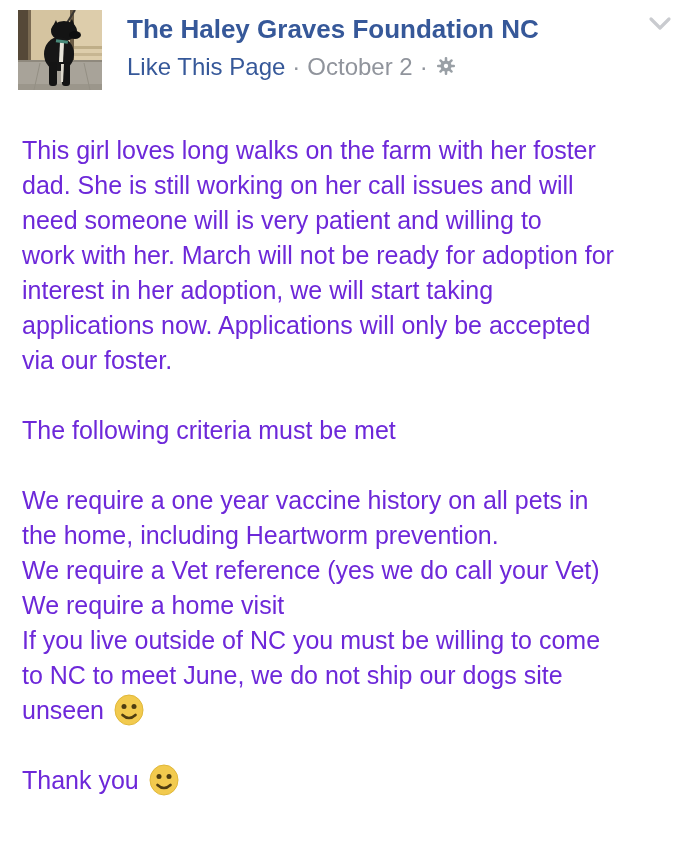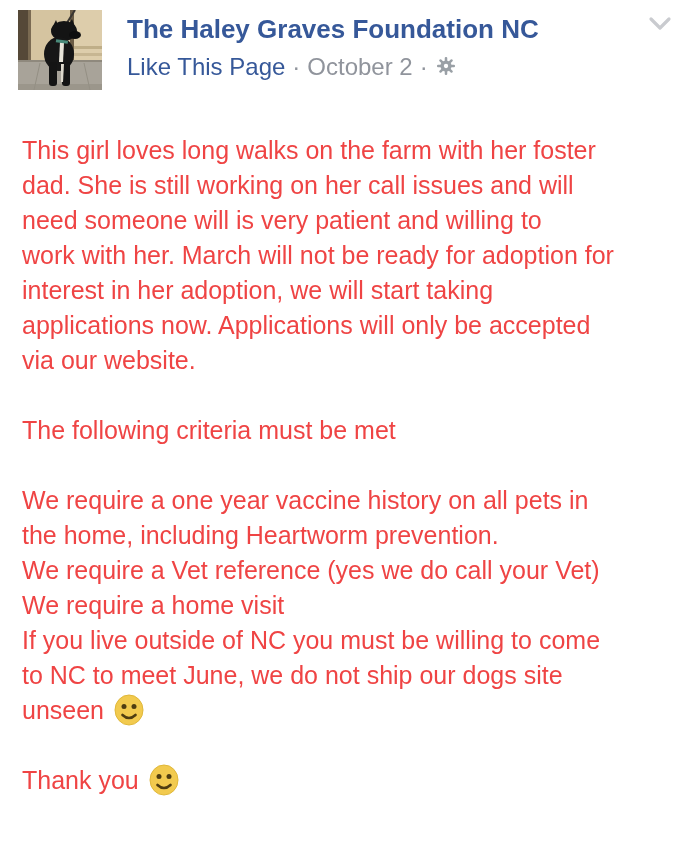--- a/index.html
+++ b/index.html
@@ -60,21 +60,21 @@
     align-items: center;
     justify-content: center;
     cursor: pointer;
   }
   
   .body {
     position: absolute;
     top: 133px;
     left: 22px;
     right: 10px;
-    color: #ef4444;
+    color: #6d28d9;
     font-size: 25px;
     line-height: 35px;
   }
   .para { margin-bottom: 35px; }
   .para:last-child { margin-bottom: 0; }
   .line { white-space: nowrap; }
   .emoji {
     display: inline-block;
     width: 30px;
     height: 32px;
@@ -156,21 +156,21 @@
   </div>
 
   <div class="body">
       <div class="para">
         <div class="line">This girl loves long walks on the farm with her foster</div>
         <div class="line">dad. She is still working on her call issues and will</div>
         <div class="line">need someone will is very patient and willing to</div>
         <div class="line">work with her. March will not be ready for adoption for</div>
         <div class="line">interest in her adoption, we will start taking</div>
         <div class="line">applications now. Applications will only be accepted</div>
-        <div class="line">via our website.</div>
+        <div class="line">via our foster.</div>
       </div>
       <div class="para">
         <div class="line">The following criteria must be met</div>
       </div>
       <div class="para">
         <div class="line">We require a one year vaccine history on all pets in</div>
         <div class="line">the home, including Heartworm prevention.</div>
         <div class="line">We require a Vet reference (yes we do call your Vet)</div>
         <div class="line">We require a home visit</div>
         <div class="line">If you live outside of NC you must be willing to come</div>

